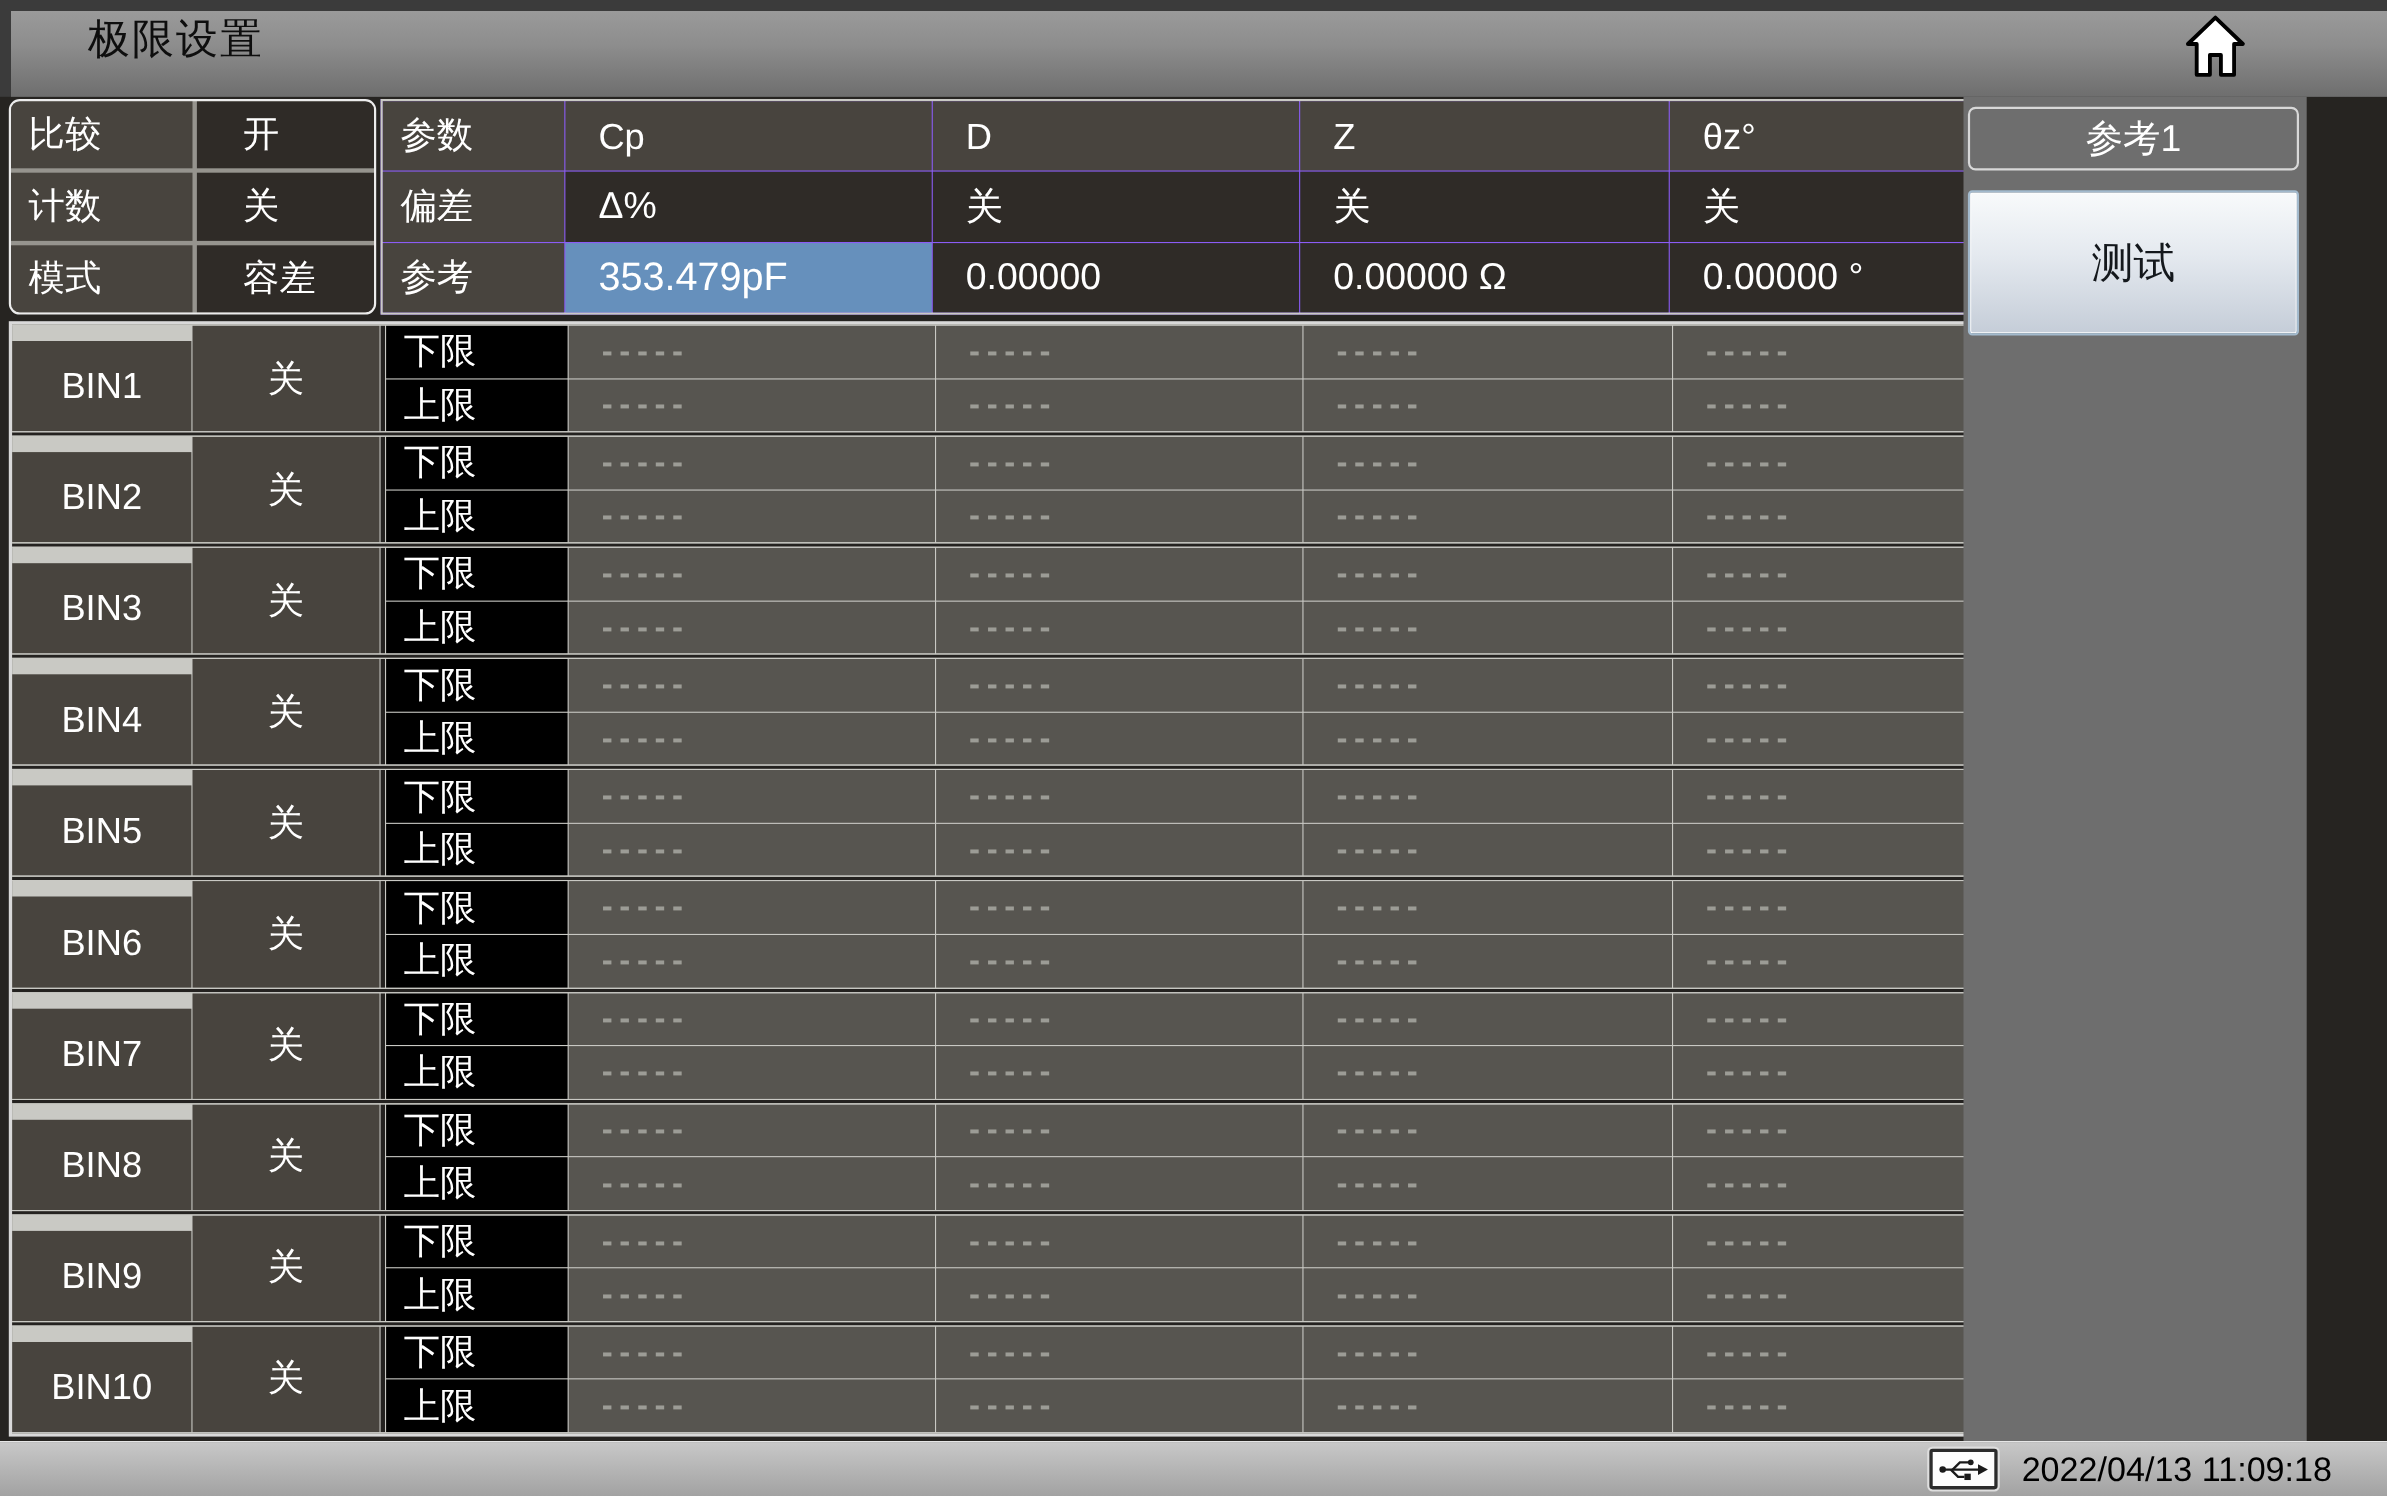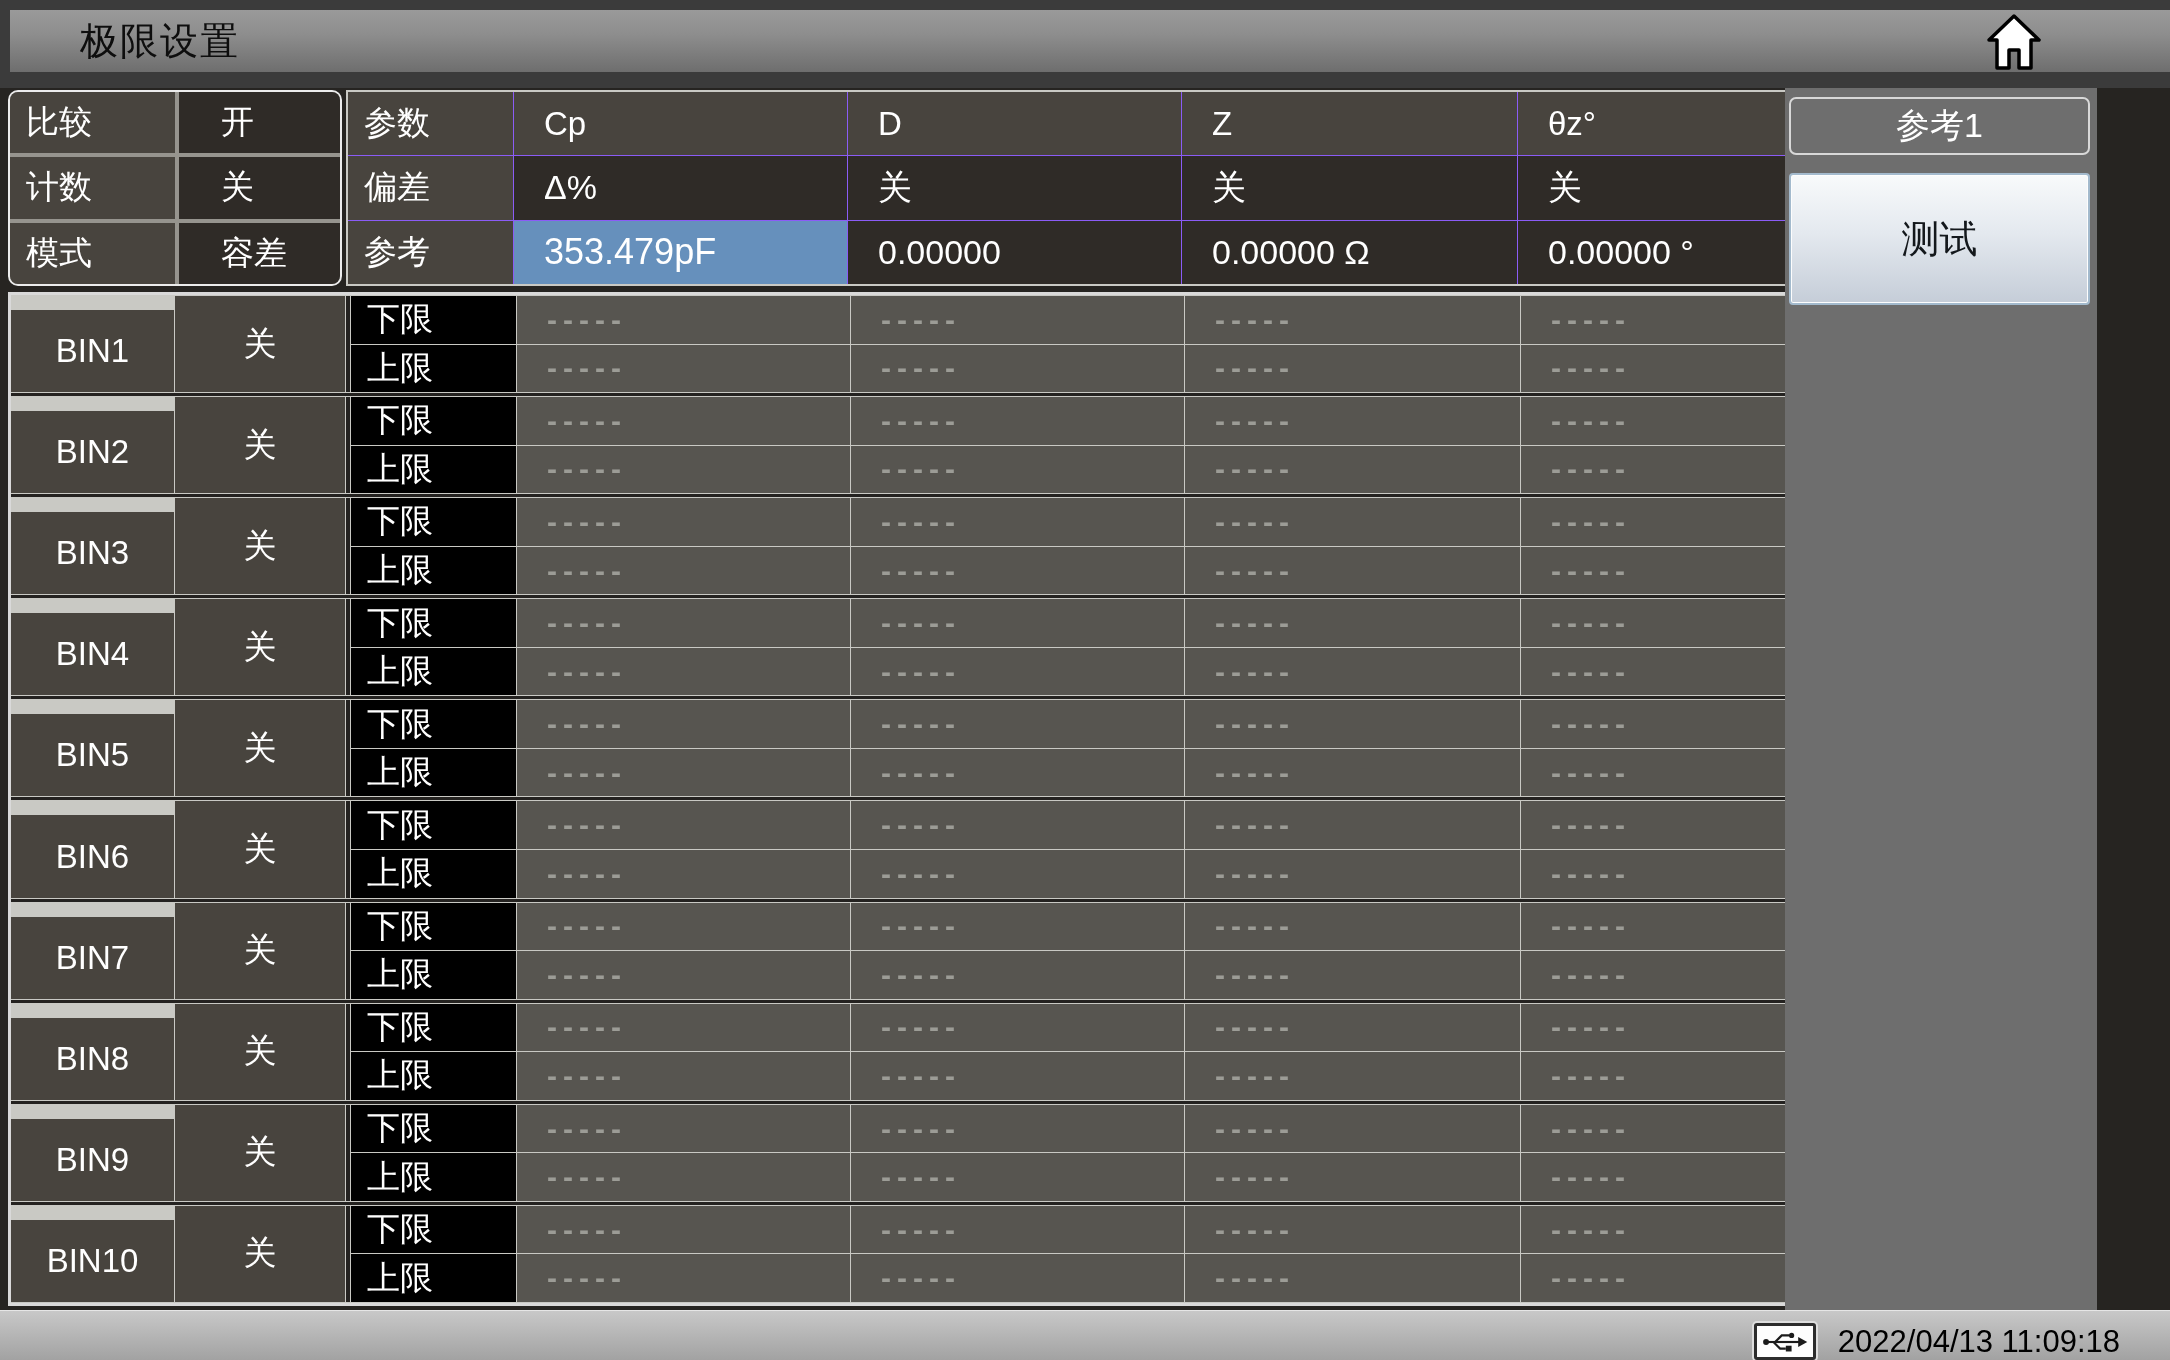--- a/index.html
+++ b/index.html
@@ -5,23 +5,23 @@
   html,body{margin:0;padding:0;}
   body{
     width:2170px;height:1360px;
     background:#3b3b3b;
     font-family:"Liberation Sans","DejaVu Sans",sans-serif;
     position:relative;overflow:hidden;
     -webkit-font-smoothing:antialiased;
   }
   
   .titlebar{
-    position:absolute;left:10px;top:10px;right:0;height:62px;
+    position:absolute;left:10px;top:10px;right:0;height:78px;
     background:linear-gradient(180deg,#9a9a9a 0%,#8d8d8d 40%,#6e6e6e 100%);
-    display:flex;align-items:center;
+    display:flex;
   }
   .title{font-size:38px;color:#0e0e0e;margin-left:70px;letter-spacing:2px;}
   .home{position:absolute;top:12px;right:128px;width:56px;height:60px;cursor:pointer;}
   
   .main-bg{position:absolute;left:0;top:88px;width:2170px;height:1222px;background:#262421;}
   
   .cell{
     display:flex;align-items:center;
     padding-left:16px;color:#ffffff;font-size:33px;
     overflow:hidden;white-space:nowrap;box-sizing:border-box;
@@ -85,21 +85,21 @@
     border:2px solid #a3bacd;border-radius:4px;
     display:flex;align-items:center;justify-content:center;
     color:#14181c;font-size:38px;box-sizing:border-box;cursor:pointer;
     box-shadow:inset 0 0 0 1px #fdfdfd;
   }
   
   .statusbar{
     position:absolute;left:0;right:0;top:1310px;height:50px;
     background:linear-gradient(180deg,#c8c8c8 0%,#b3b3b3 55%,#a2a2a2 100%);
     border-top:1px solid #e6e6e6;
-    display:flex;align-items:flex-end;justify-content:flex-end;
+    display:flex;align-items:center;justify-content:flex-end;
     gap:22px;padding-right:50px;box-sizing:border-box;
   }
   .usb-badge{
     width:62px;height:37px;background:#fdfdfd;
     border:3px solid #2c2c2c;border-radius:3px;
     box-shadow:0 0 0 2px #dedede;
     display:flex;align-items:center;justify-content:center;box-sizing:border-box;
   }
   .datetime{font-size:31px;color:#000000;}
 </style>

